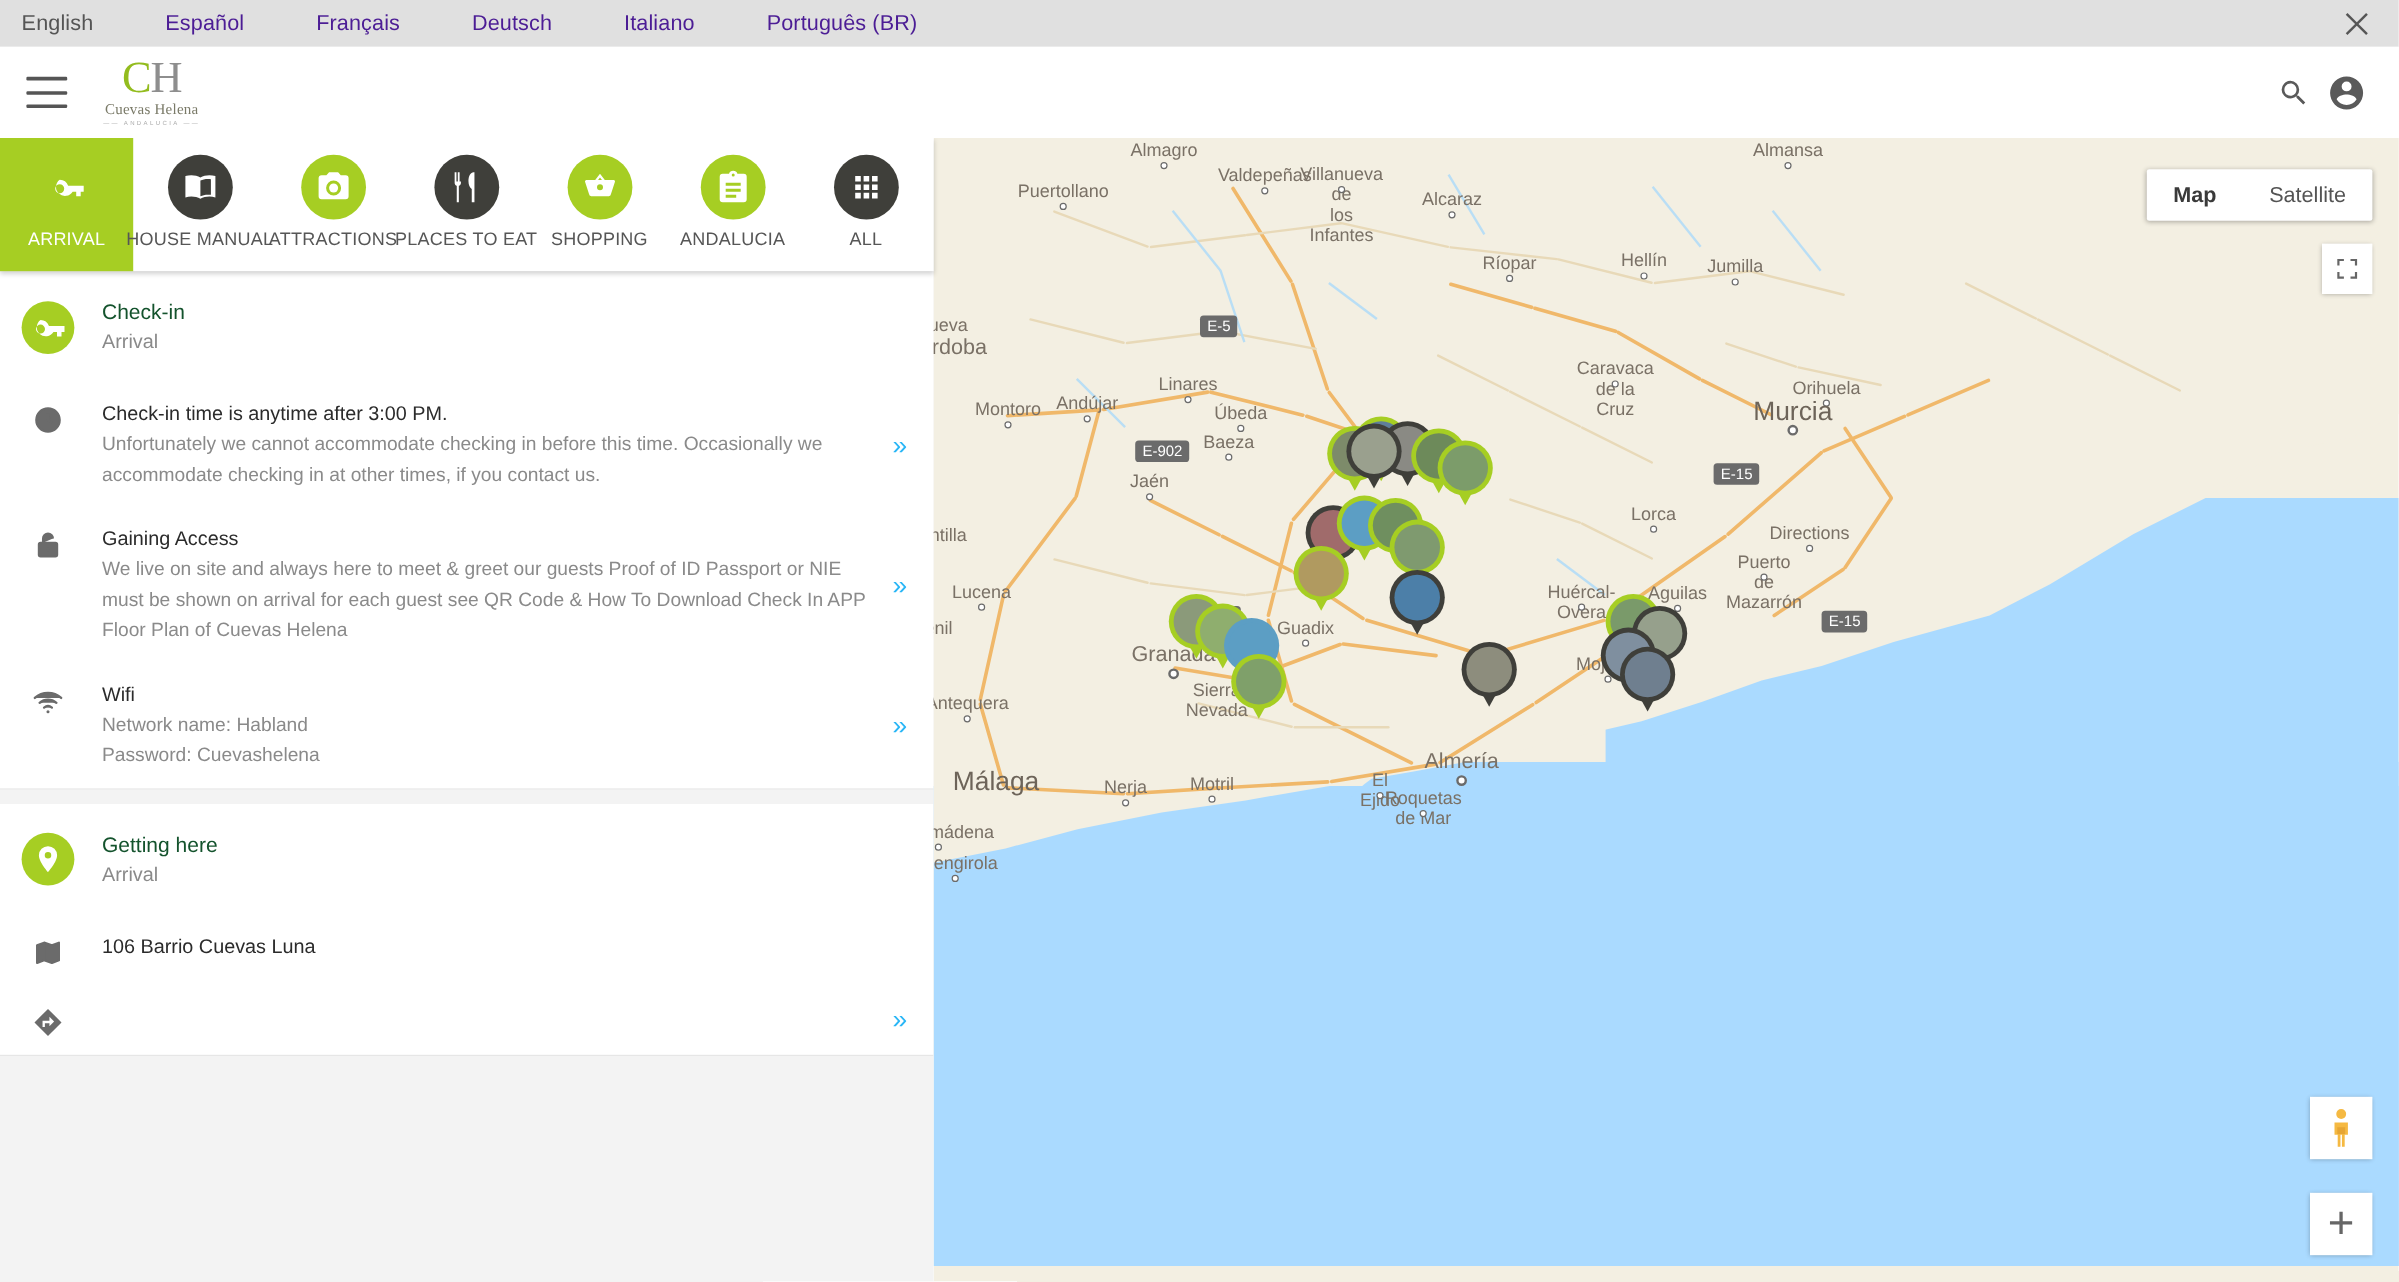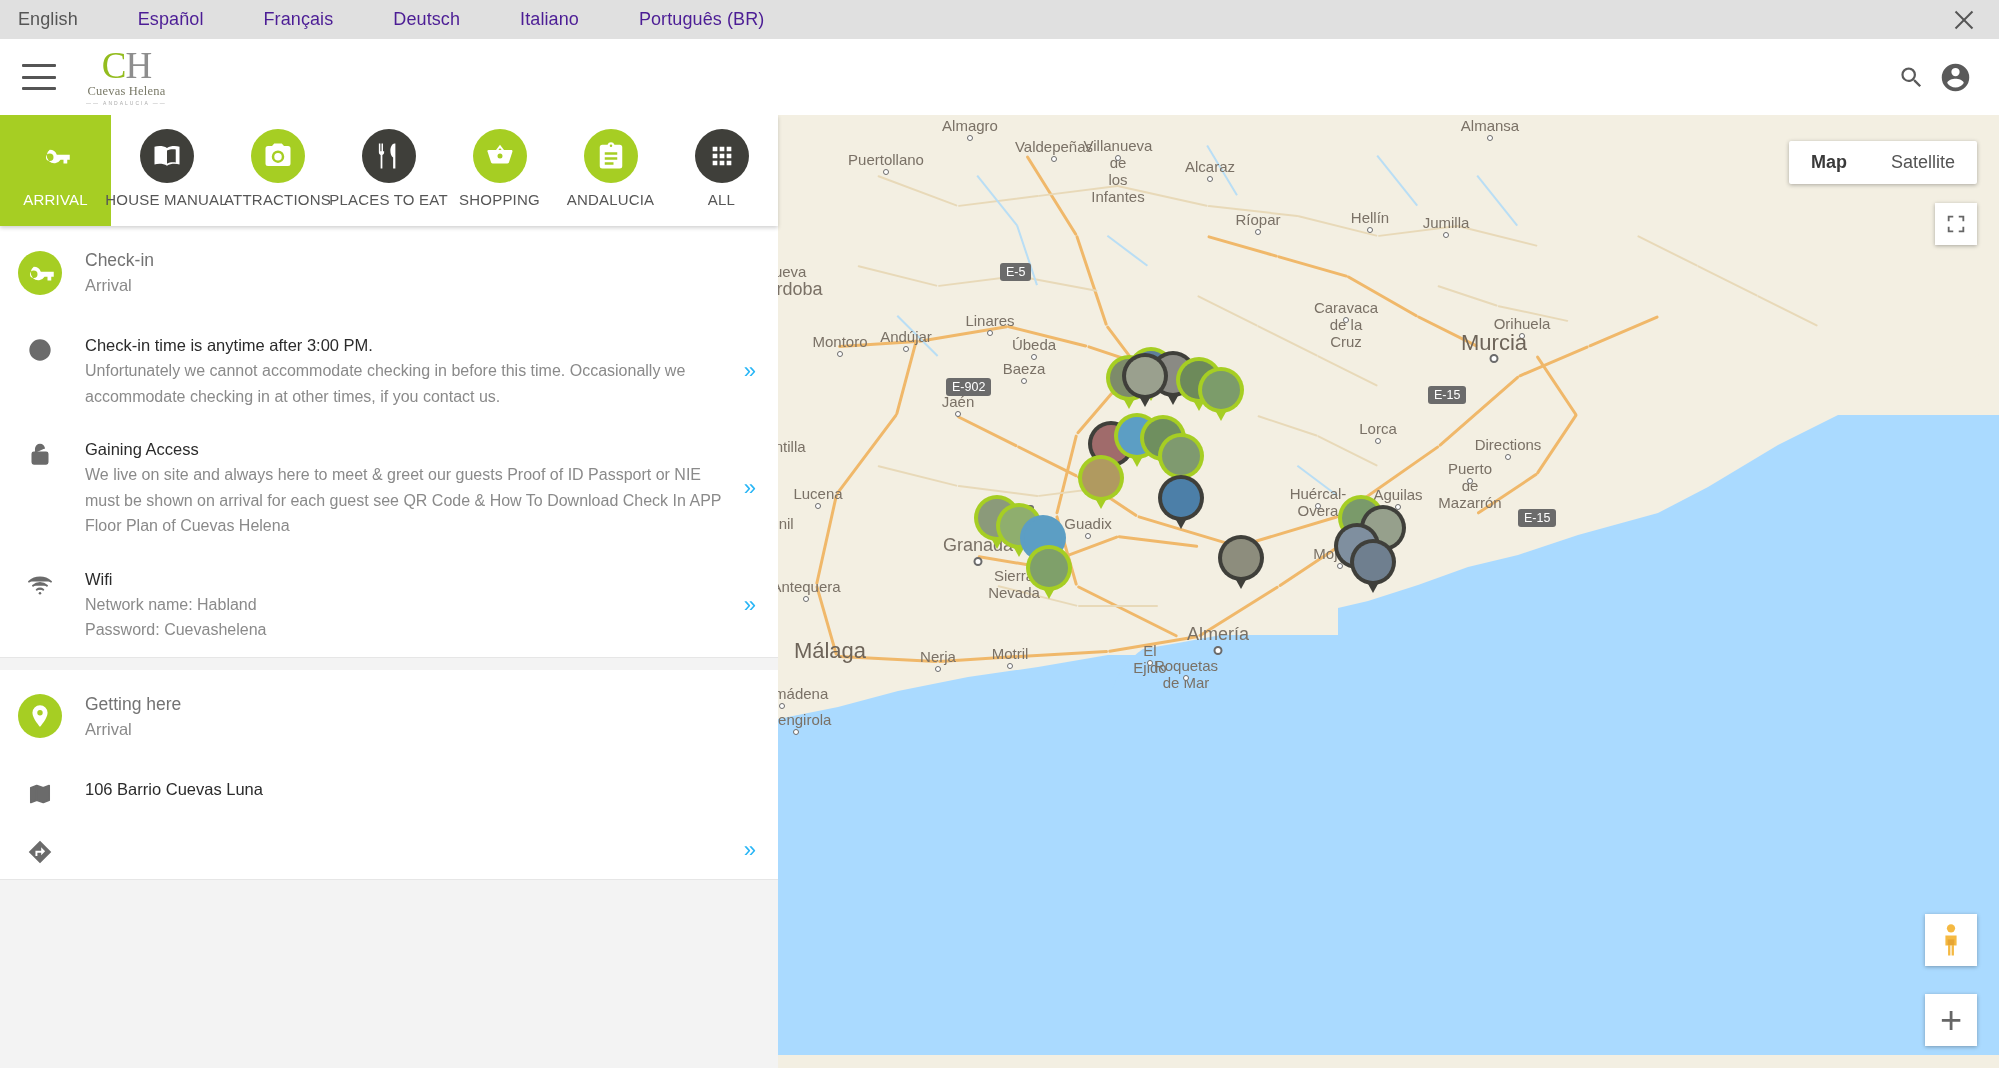--- a/index.html
+++ b/index.html
@@ -88,21 +88,21 @@
     overflow: hidden; background: #f3f3f3;
   }
   .card { background: #fff; border-bottom: 1px solid #e6e6e6; margin-bottom: 12px; }
   .card-head { display: flex; align-items: center; padding: 22px 0 22px 18px; }
   .head-bubble {
     width: 44px; height: 44px; border-radius: 50%; background: #a6ce23;
     display: flex; align-items: center; justify-content: center; flex: 0 0 44px;
   }
   .head-bubble svg { fill: #fff; }
   .head-text { margin-left: 23px; }
-  .head-title { font-size: 17.5px; color: #737373; line-height: 25px; }
+  .head-title { font-size: 17.5px; color: #14532d; line-height: 25px; }
   .head-sub { font-size: 16.5px; color: #8a8a8a; line-height: 24px; }
 
   .row {
     display: flex; align-items: flex-start;
     padding: 14px 0 14px 18px; position: relative;
   }
   .row-icon {
     width: 44px; flex: 0 0 44px; display: flex; align-items: flex-start;
     justify-content: center; padding-top: 4px;
   }
@@ -451,21 +451,21 @@
           <div class="river" style="left: 240px; top: 110px; width: 63.2456px; transform: rotate(71.5651deg);"></div>
           <div class="river" style="left: 430px; top: 30px; width: 58.3095px; transform: rotate(59.0362deg);"></div>
           <div class="river" style="left: 330px; top: 120px; width: 50px; transform: rotate(36.8699deg);"></div>
           <div class="river" style="left: 600px; top: 40px; width: 64.0312px; transform: rotate(51.3402deg);"></div>
           <div class="river" style="left: 700px; top: 60px; width: 64.0312px; transform: rotate(51.3402deg);"></div>
           <div class="river" style="left: 520px; top: 350px; width: 50px; transform: rotate(36.8699deg);"></div>
           <div class="river" style="left: 120px; top: 200px; width: 56.5685px; transform: rotate(45deg);"></div>
         </div>
       <div id="map-shields">
           <div class="hwy-shield" style="left: 222px; top: 148px;">E-5</div>
-          <div class="hwy-shield" style="left: 168px; top: 263px;">E-902</div>
+          <div class="hwy-shield" style="left: 168px; top: 252px;">E-902</div>
           <div class="hwy-shield" style="left: 650px; top: 271px;">E-15</div>
           <div class="hwy-shield" style="left: 740px; top: 394px;">E-15</div>
           <div class="hwy-shield" style="left: 218px; top: 390px;">A-92</div>
           <div class="hwy-shield" style="left: 582px; top: 399px;">A-7</div>
         </div>
       <div id="map-towns">
           <div class="town" style="left: 192px; top: 2px; width: 0px;">
             <div class="town-name" style="white-space: pre-line;">Almagro</div>
             <div class="town-dot small"></div>
           </div>

